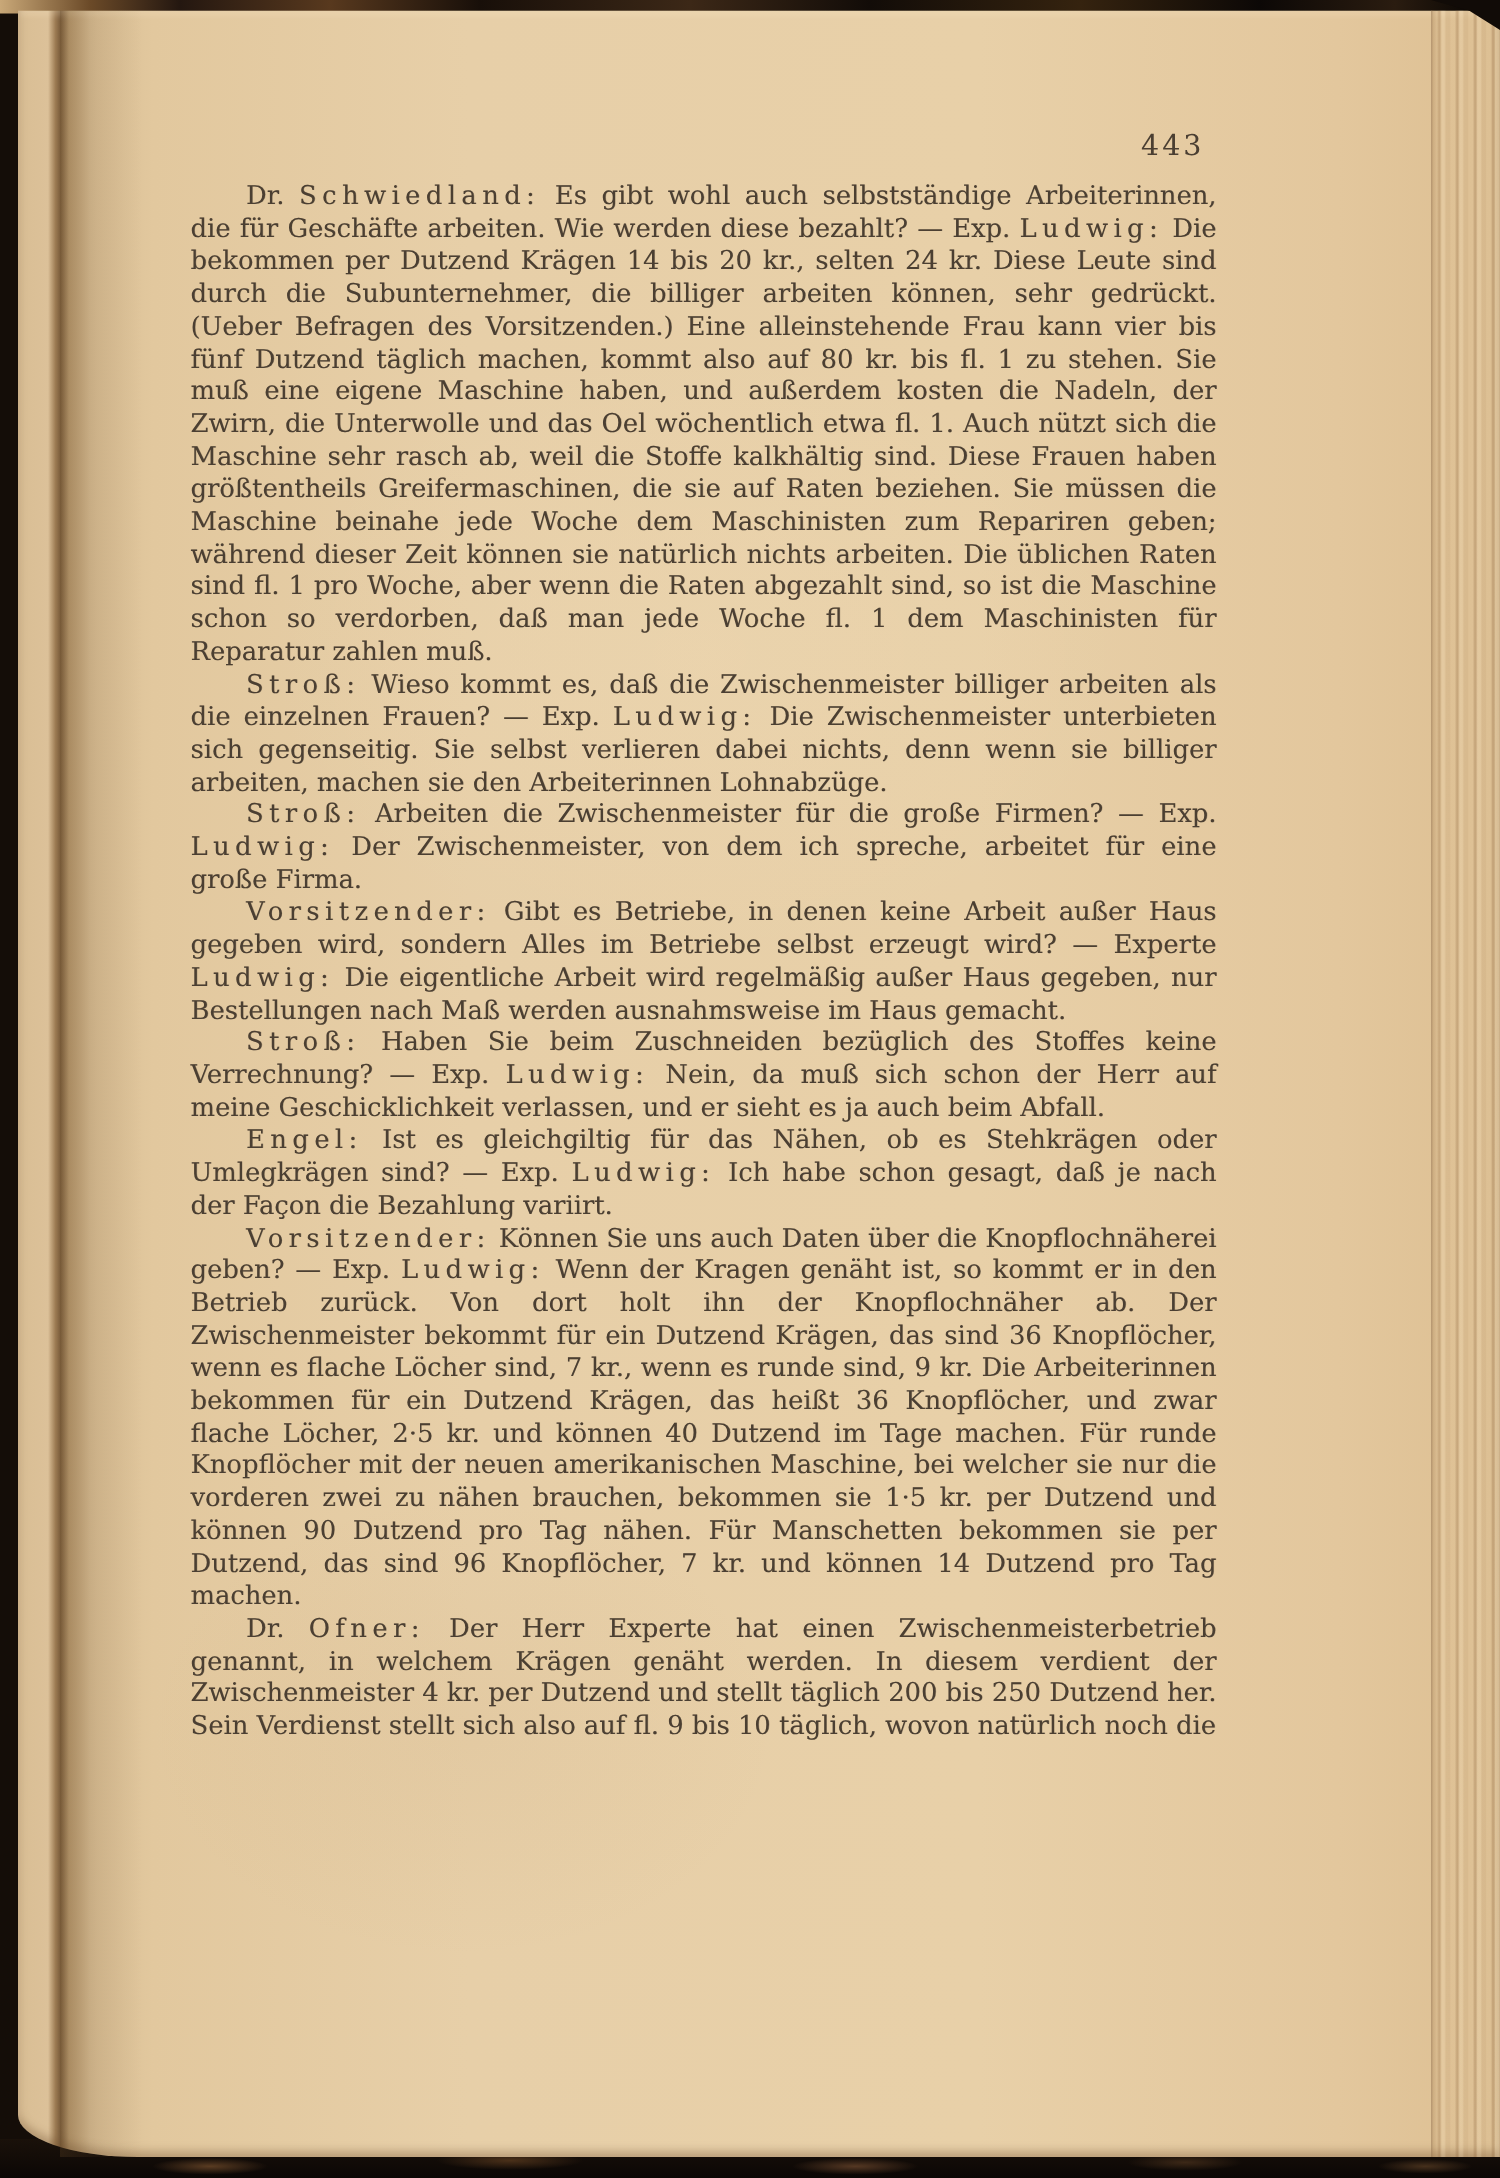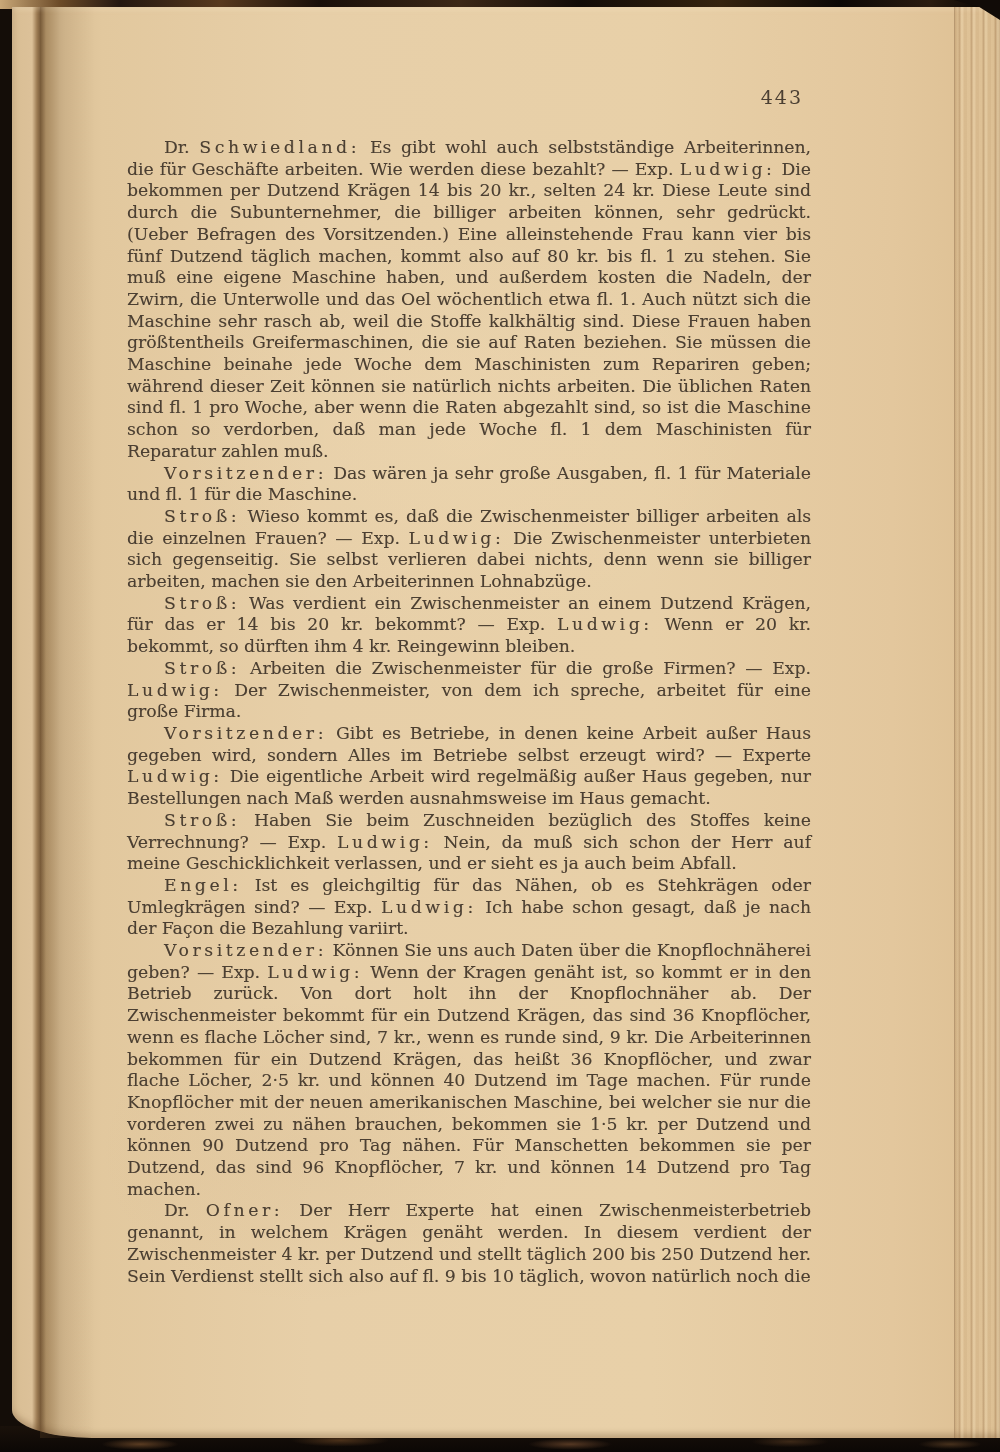--- a/index.html
+++ b/index.html
@@ -50,43 +50,41 @@
         rgba(140,100,60,0.28) 4px,rgba(140,100,60,0.28) 5px,
         rgba(255,240,210,0.16) 6px,rgba(255,240,210,0.16) 8px,
         rgba(140,100,60,0.08) 9px,rgba(140,100,60,0.08) 12px);
     border-left:1px solid rgba(125,90,55,0.40);}
   .corner-tr{position:absolute;top:0;right:0;width:46px;height:20px;background:#110b07;
     clip-path:polygon(0 0,100% 0,100% 100%,55% 35%);}
 
   .page-number{position:absolute;top:79px;left:115px;width:676px;text-align:right;
     font-size:19px;color:var(--ink);letter-spacing:2px;}
 
-  .text-col{position:absolute;left:115px;top:130px;width:684px;
+  .text-col{position:absolute;left:115px;top:114px;width:684px;
     font-size:17.2px;line-height:21.7px;color:var(--ink);
     text-align:justify;text-justify:inter-word;
     text-shadow:0.3px 0.3px 0 rgba(75,63,50,0.35);}
   .text-col p{margin:0;text-indent:37px;}
   .text-col .sp{letter-spacing:0.21em;}
 </style>
 </head>
 <body>
 
 <div class="scene">
   <div class="top-band"></div>
   <div class="bottom-band"></div>
 
   <div class="paper">
     <div class="gutter-shadow"></div>
     <div class="edge-stack"></div>
     <div class="page-number">443</div>
     <div class="text-col">
         <p><span class="rg">Dr. </span><span class="sp">Schwiedland:</span><span class="rg"> Es gibt wohl auch selbstständige Arbeiterinnen, die für Geschäfte arbeiten. Wie werden diese bezahlt? — Exp. </span><span class="sp">Ludwig:</span><span class="rg"> Die bekommen per Dutzend Krägen 14 bis 20 kr., selten 24 kr. Diese Leute sind durch die Subunternehmer, die billiger arbeiten können, sehr gedrückt. (Ueber Befragen des Vorsitzenden.) Eine alleinstehende Frau kann vier bis fünf Dutzend täglich machen, kommt also auf 80 kr. bis fl. 1 zu stehen. Sie muß eine eigene Maschine haben, und außerdem kosten die Nadeln, der Zwirn, die Unterwolle und das Oel wöchentlich etwa fl. 1. Auch nützt sich die Maschine sehr rasch ab, weil die Stoffe kalkhältig sind. Diese Frauen haben größtentheils Greifermaschinen, die sie auf Raten beziehen. Sie müssen die Maschine beinahe jede Woche dem Maschinisten zum Repariren geben; während dieser Zeit können sie natürlich nichts arbeiten. Die üblichen Raten sind fl. 1 pro Woche, aber wenn die Raten abgezahlt sind, so ist die Maschine schon so verdorben, daß man jede Woche fl. 1 dem Maschinisten für Reparatur zahlen muß.</span></p>
-        <p><span class="sp">Vorsitzender:</span><span class="rg"> Das wären ja sehr große Ausgaben, fl. 1 für Materiale und fl. 1 für die Maschine.</span></p>
         <p><span class="sp">Stroß:</span><span class="rg"> Wieso kommt es, daß die Zwischenmeister billiger arbeiten als die einzelnen Frauen? — Exp. </span><span class="sp">Ludwig:</span><span class="rg"> Die Zwischenmeister unterbieten sich gegenseitig. Sie selbst verlieren dabei nichts, denn wenn sie billiger arbeiten, machen sie den Arbeiterinnen Lohnabzüge.</span></p>
-        <p><span class="sp">Stroß:</span><span class="rg"> Was verdient ein Zwischenmeister an einem Dutzend Krägen, für das er 14 bis 20 kr. bekommt? — Exp. </span><span class="sp">Ludwig:</span><span class="rg"> Wenn er 20 kr. bekommt, so dürften ihm 4 kr. Reingewinn bleiben.</span></p>
         <p><span class="sp">Stroß:</span><span class="rg"> Arbeiten die Zwischenmeister für die große Firmen? — Exp. </span><span class="sp">Ludwig:</span><span class="rg"> Der Zwischenmeister, von dem ich spreche, arbeitet für eine große Firma.</span></p>
         <p><span class="sp">Vorsitzender:</span><span class="rg"> Gibt es Betriebe, in denen keine Arbeit außer Haus gegeben wird, sondern Alles im Betriebe selbst erzeugt wird? — Experte </span><span class="sp">Ludwig:</span><span class="rg"> Die eigentliche Arbeit wird regelmäßig außer Haus gegeben, nur Bestellungen nach Maß werden ausnahmsweise im Haus gemacht.</span></p>
         <p><span class="sp">Stroß:</span><span class="rg"> Haben Sie beim Zuschneiden bezüglich des Stoffes keine Verrechnung? — Exp. </span><span class="sp">Ludwig:</span><span class="rg"> Nein, da muß sich schon der Herr auf meine Geschicklichkeit verlassen, und er sieht es ja auch beim Abfall.</span></p>
         <p><span class="sp">Engel:</span><span class="rg"> Ist es gleichgiltig für das Nähen, ob es Stehkrägen oder Umlegkrägen sind? — Exp. </span><span class="sp">Ludwig:</span><span class="rg"> Ich habe schon gesagt, daß je nach der Façon die Bezahlung variirt.</span></p>
         <p><span class="sp">Vorsitzender:</span><span class="rg"> Können Sie uns auch Daten über die Knopflochnäherei geben? — Exp. </span><span class="sp">Ludwig:</span><span class="rg"> Wenn der Kragen genäht ist, so kommt er in den Betrieb zurück. Von dort holt ihn der Knopflochnäher ab. Der Zwischenmeister bekommt für ein Dutzend Krägen, das sind 36 Knopflöcher, wenn es flache Löcher sind, 7 kr., wenn es runde sind, 9 kr. Die Arbeiterinnen bekommen für ein Dutzend Krägen, das heißt 36 Knopflöcher, und zwar flache Löcher, 2·5 kr. und können 40 Dutzend im Tage machen. Für runde Knopflöcher mit der neuen amerikanischen Maschine, bei welcher sie nur die vorderen zwei zu nähen brauchen, bekommen sie 1·5 kr. per Dutzend und können 90 Dutzend pro Tag nähen. Für Manschetten bekommen sie per Dutzend, das sind 96 Knopflöcher, 7 kr. und können 14 Dutzend pro Tag machen.</span></p>
         <p><span class="rg">Dr. </span><span class="sp">Ofner:</span><span class="rg"> Der Herr Experte hat einen Zwischenmeisterbetrieb genannt, in welchem Krägen genäht werden. In diesem verdient der Zwischenmeister 4 kr. per Dutzend und stellt täglich 200 bis 250 Dutzend her. Sein Verdienst stellt sich also auf fl. 9 bis 10 täglich, wovon natürlich noch die</span></p>
       </div>
   </div>
 
   <div class="corner-tr"></div>

